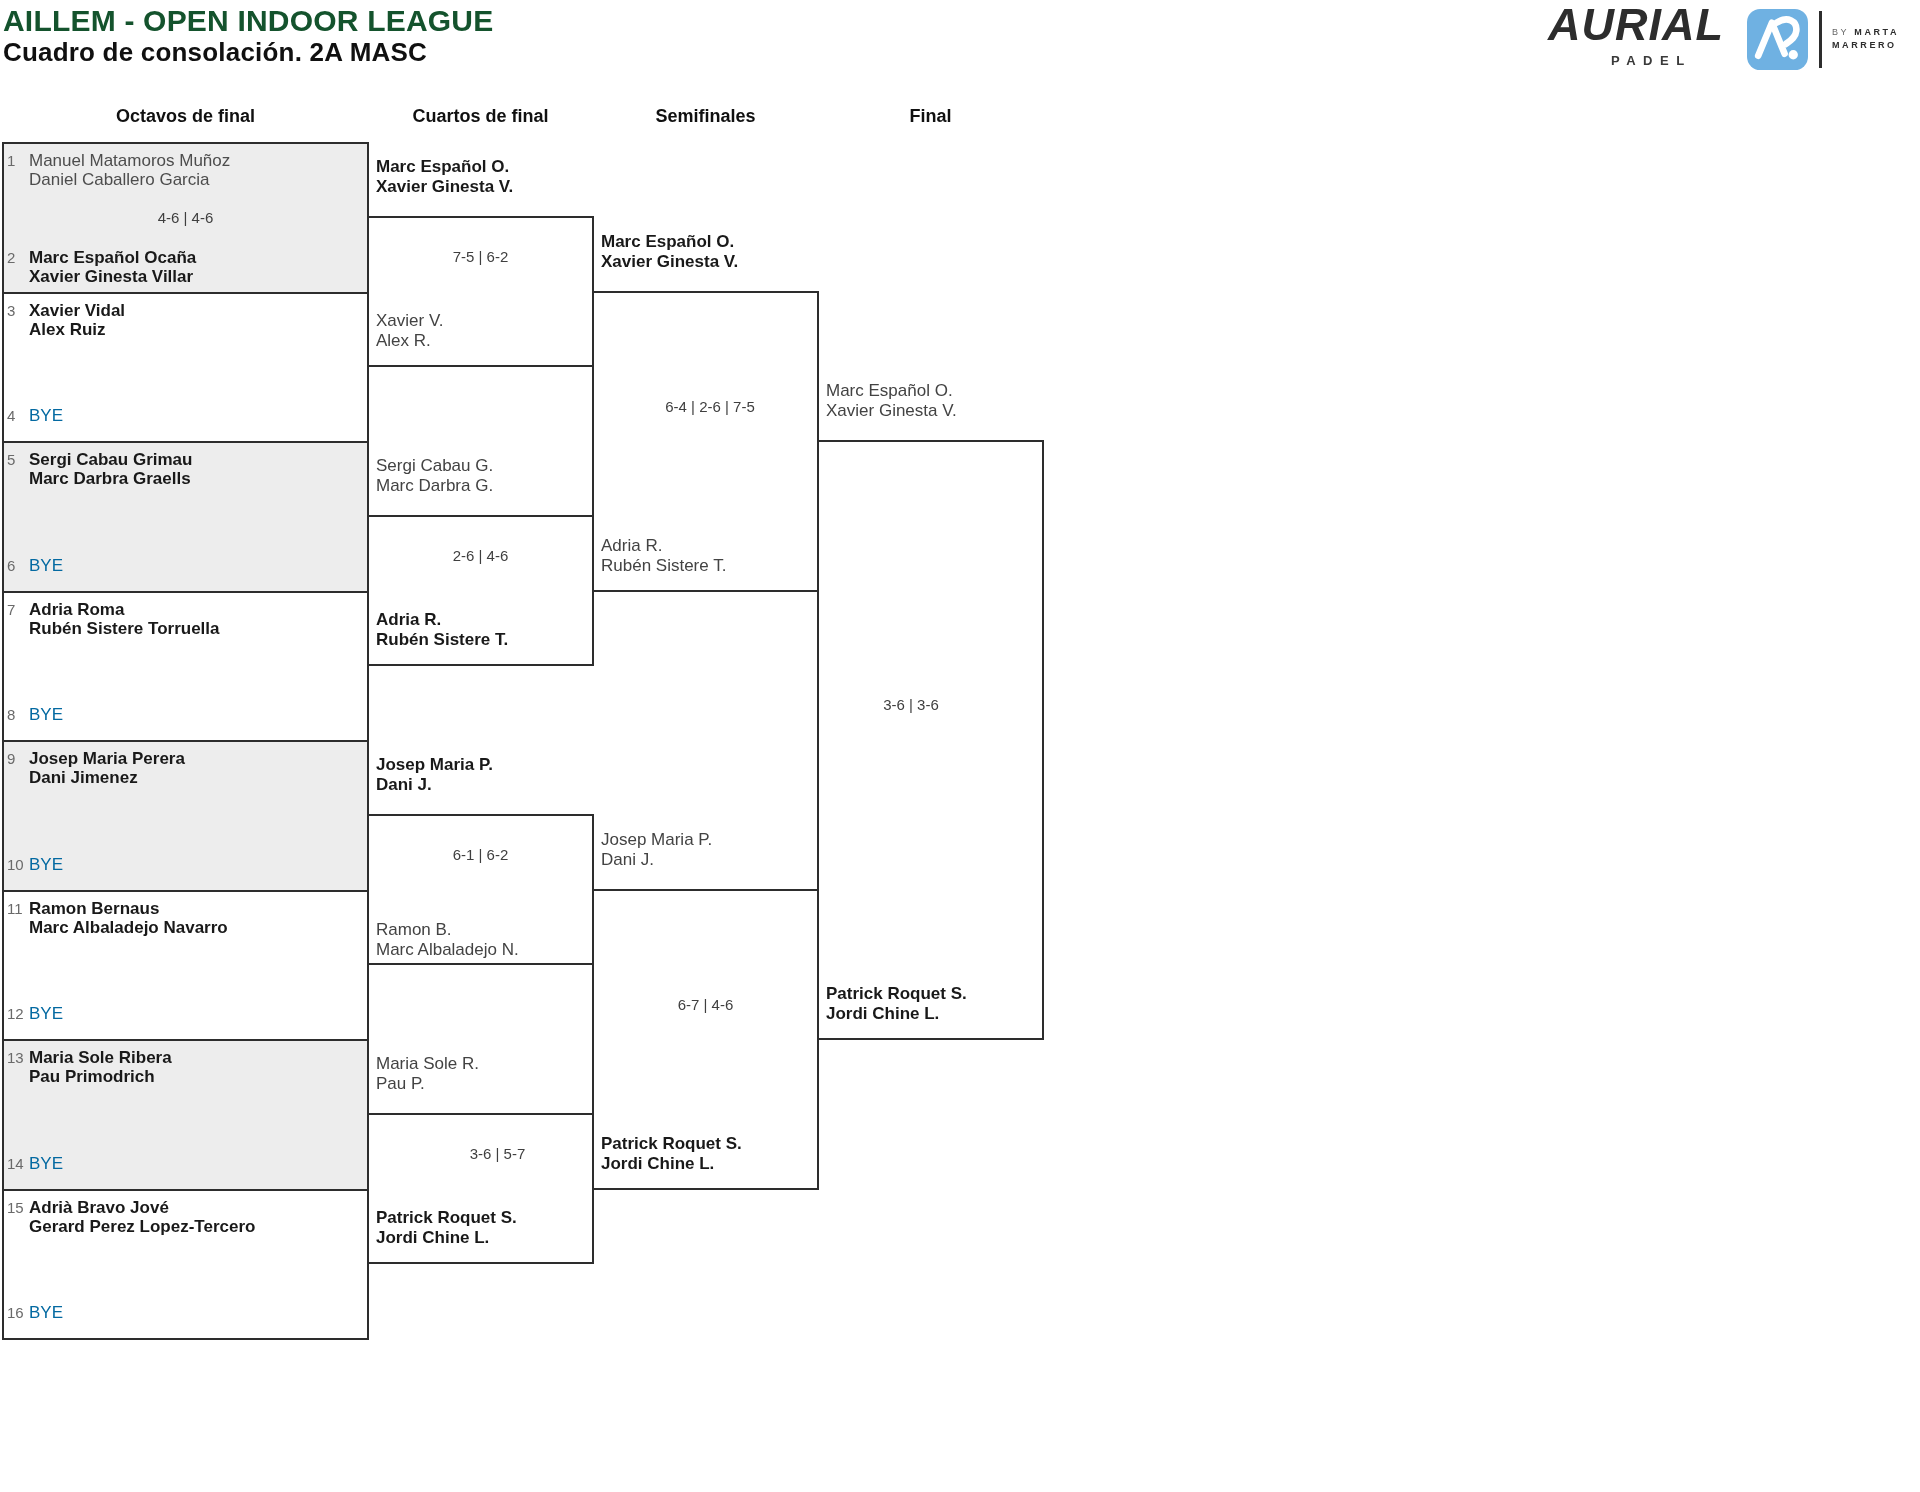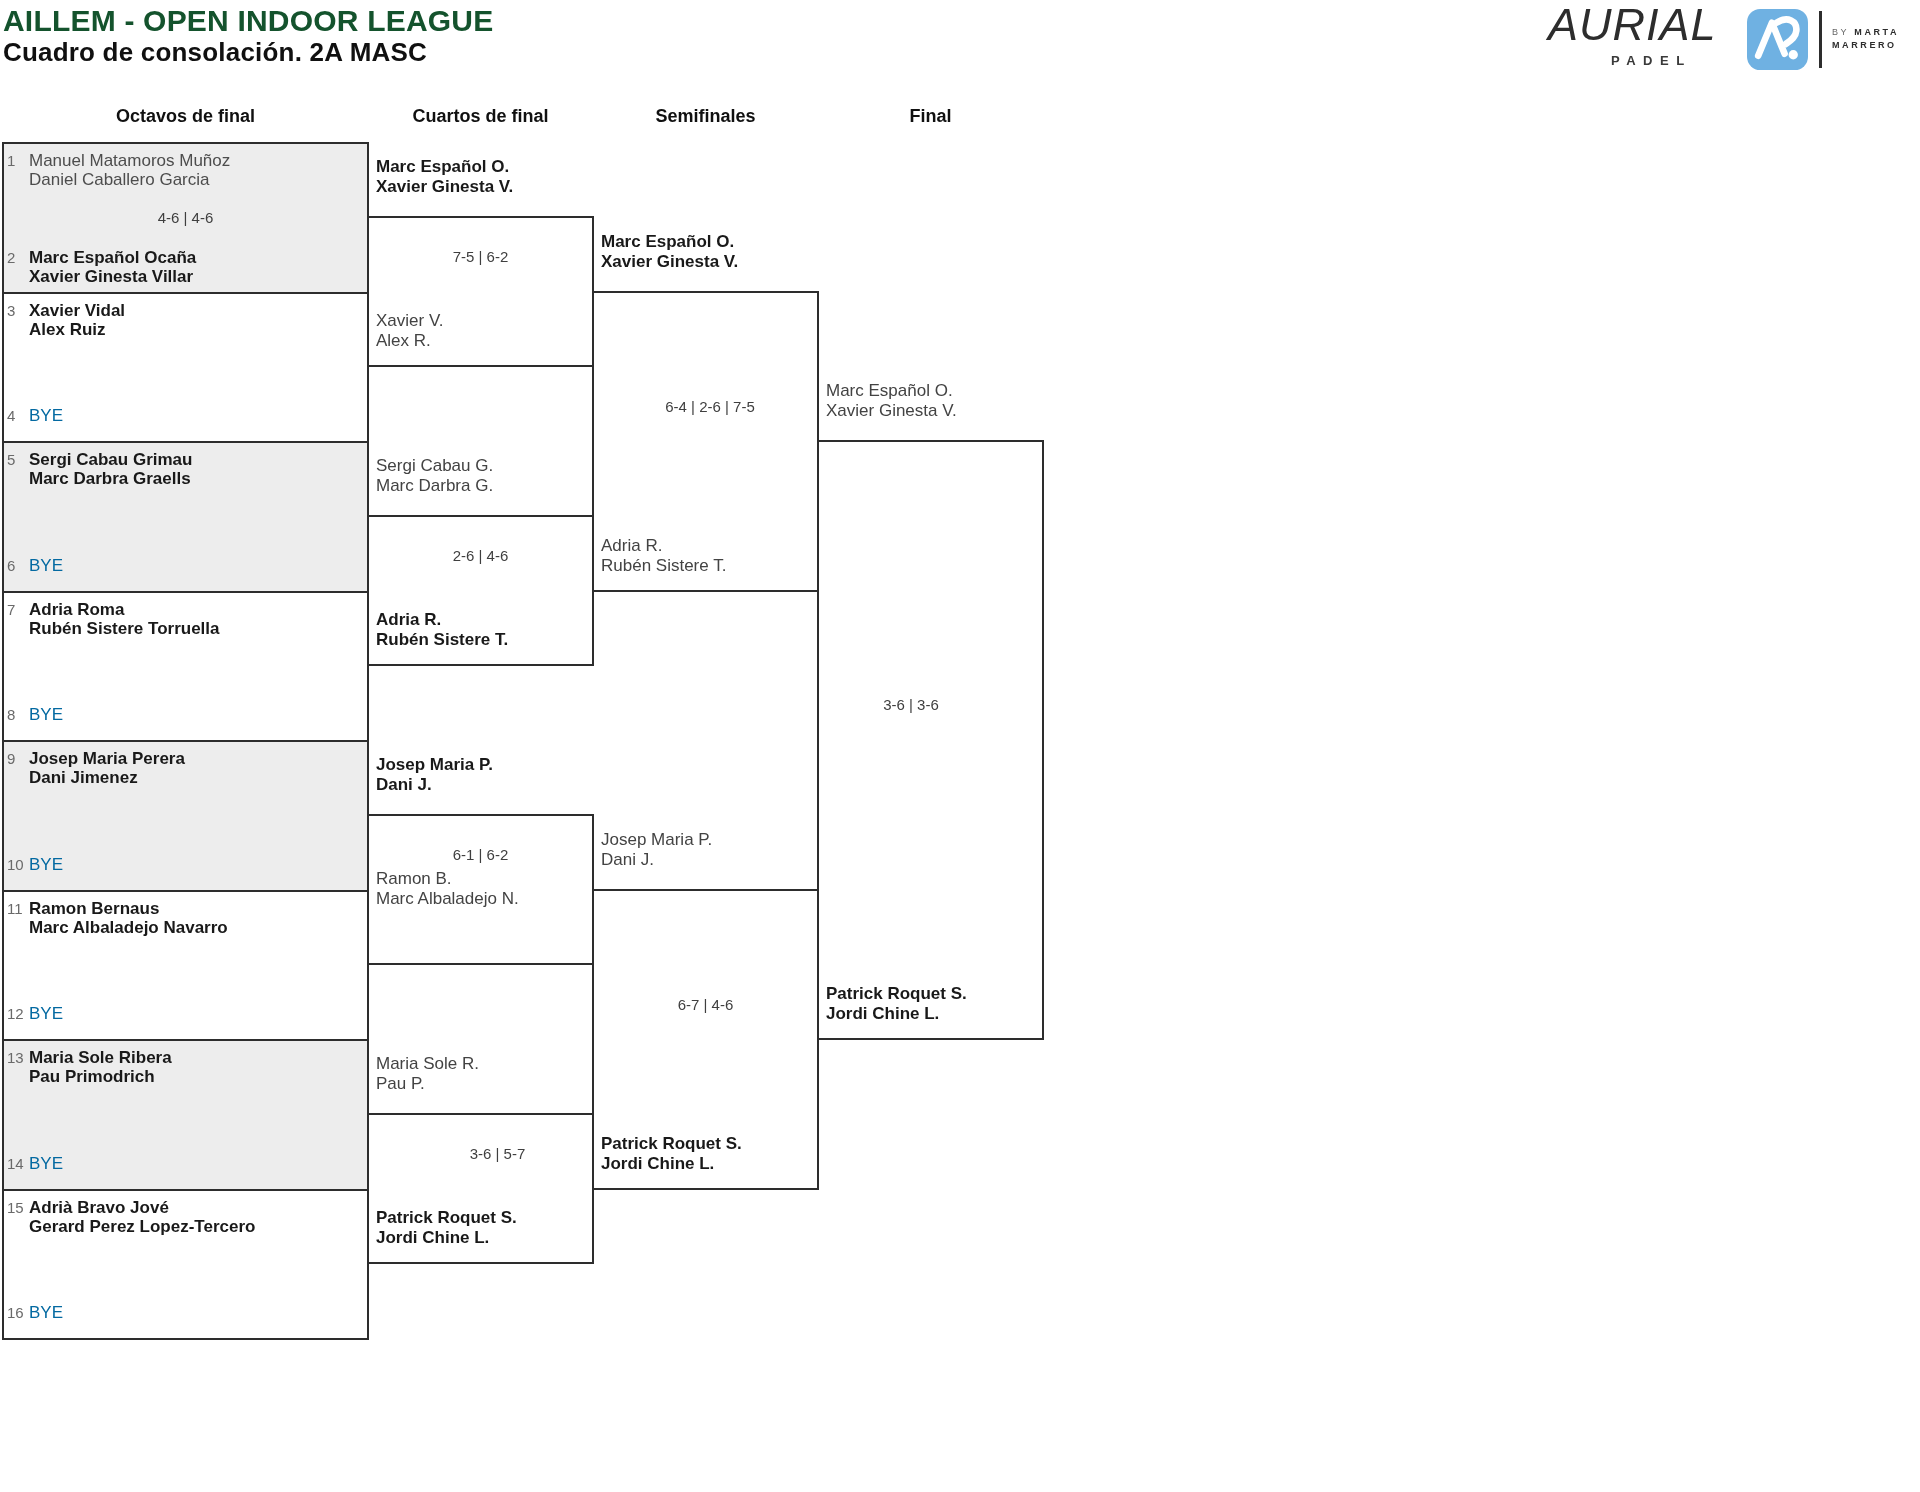--- a/index.html
+++ b/index.html
@@ -5,21 +5,21 @@
   html,body{margin:0;padding:0;background:#fff;}
   body{width:1920px;height:1492px;position:relative;overflow:hidden;
        font-family:"Liberation Sans","DejaVu Sans",sans-serif;color:#191919;}
   #stage{position:absolute;inset:0;}
 
   
   .title1{position:absolute;left:3px;top:4px;font-size:30px;line-height:34px;font-weight:700;color:#14532d;letter-spacing:.2px;}
   .title2{position:absolute;left:3px;top:37px;font-size:26px;line-height:31px;font-weight:700;color:#101010;letter-spacing:.2px;}
 
   
-  .brand{position:absolute;left:1548px;top:1px;font-size:45px;line-height:48px;font-weight:400;font-style:italic;color:#2d2d2d;letter-spacing:1px;}
+  .brand{position:absolute;left:1548px;top:1px;font-size:45px;line-height:48px;font-weight:700;font-style:italic;color:#2d2d2d;letter-spacing:1px;}
   .brand-sub{position:absolute;left:1611px;top:53px;font-size:13px;font-weight:700;letter-spacing:7.5px;color:#3a3a3a;}
   .logo-icon{position:absolute;left:1747px;top:9px;width:61px;height:61px;}
   .logo-div{position:absolute;left:1819px;top:11px;width:3px;height:57px;background:#2d2d2d;}
   .by{position:absolute;left:1832px;top:26px;font-size:9px;line-height:13px;font-weight:800;letter-spacing:2.6px;color:#2d2d2d;white-space:nowrap;}
   .by .lt{font-weight:500;color:#666;}
 
   
   .rh{position:absolute;top:106px;text-align:center;font-size:18px;font-weight:600;color:#101010;}
 
   
@@ -211,21 +211,21 @@
       <div class="lbl win" style="left: 376px; top: 610.25px;">
         <div class="line">Adria R.</div>
         <div class="line">Rubén Sistere T.</div>
       </div>
       <div class="score" style="left: 367px; width: 227px; top: 544.75px;">2-6 | 4-6</div>
       <div class="cbox" style="left: 367px; top: 813.75px; height: 151.5px;"></div>
       <div class="lbl win" style="left: 376px; top: 754.75px;">
         <div class="line">Josep Maria P.</div>
         <div class="line">Dani J.</div>
       </div>
-      <div class="lbl" style="left: 376px; top: 869px;">
+      <div class="lbl" style="left: 376px; top: 920px;">
         <div class="line">Ramon B.</div>
         <div class="line">Marc Albaladejo N.</div>
       </div>
       <div class="score" style="left: 367px; width: 227px; top: 843.75px;">6-1 | 6-2</div>
       <div class="cbox" style="left: 367px; top: 1112.75px; height: 151.5px;"></div>
       <div class="lbl" style="left: 376px; top: 1053.75px;">
         <div class="line">Maria Sole R.</div>
         <div class="line">Pau P.</div>
       </div>
       <div class="lbl win" style="left: 376px; top: 1208.25px;">

